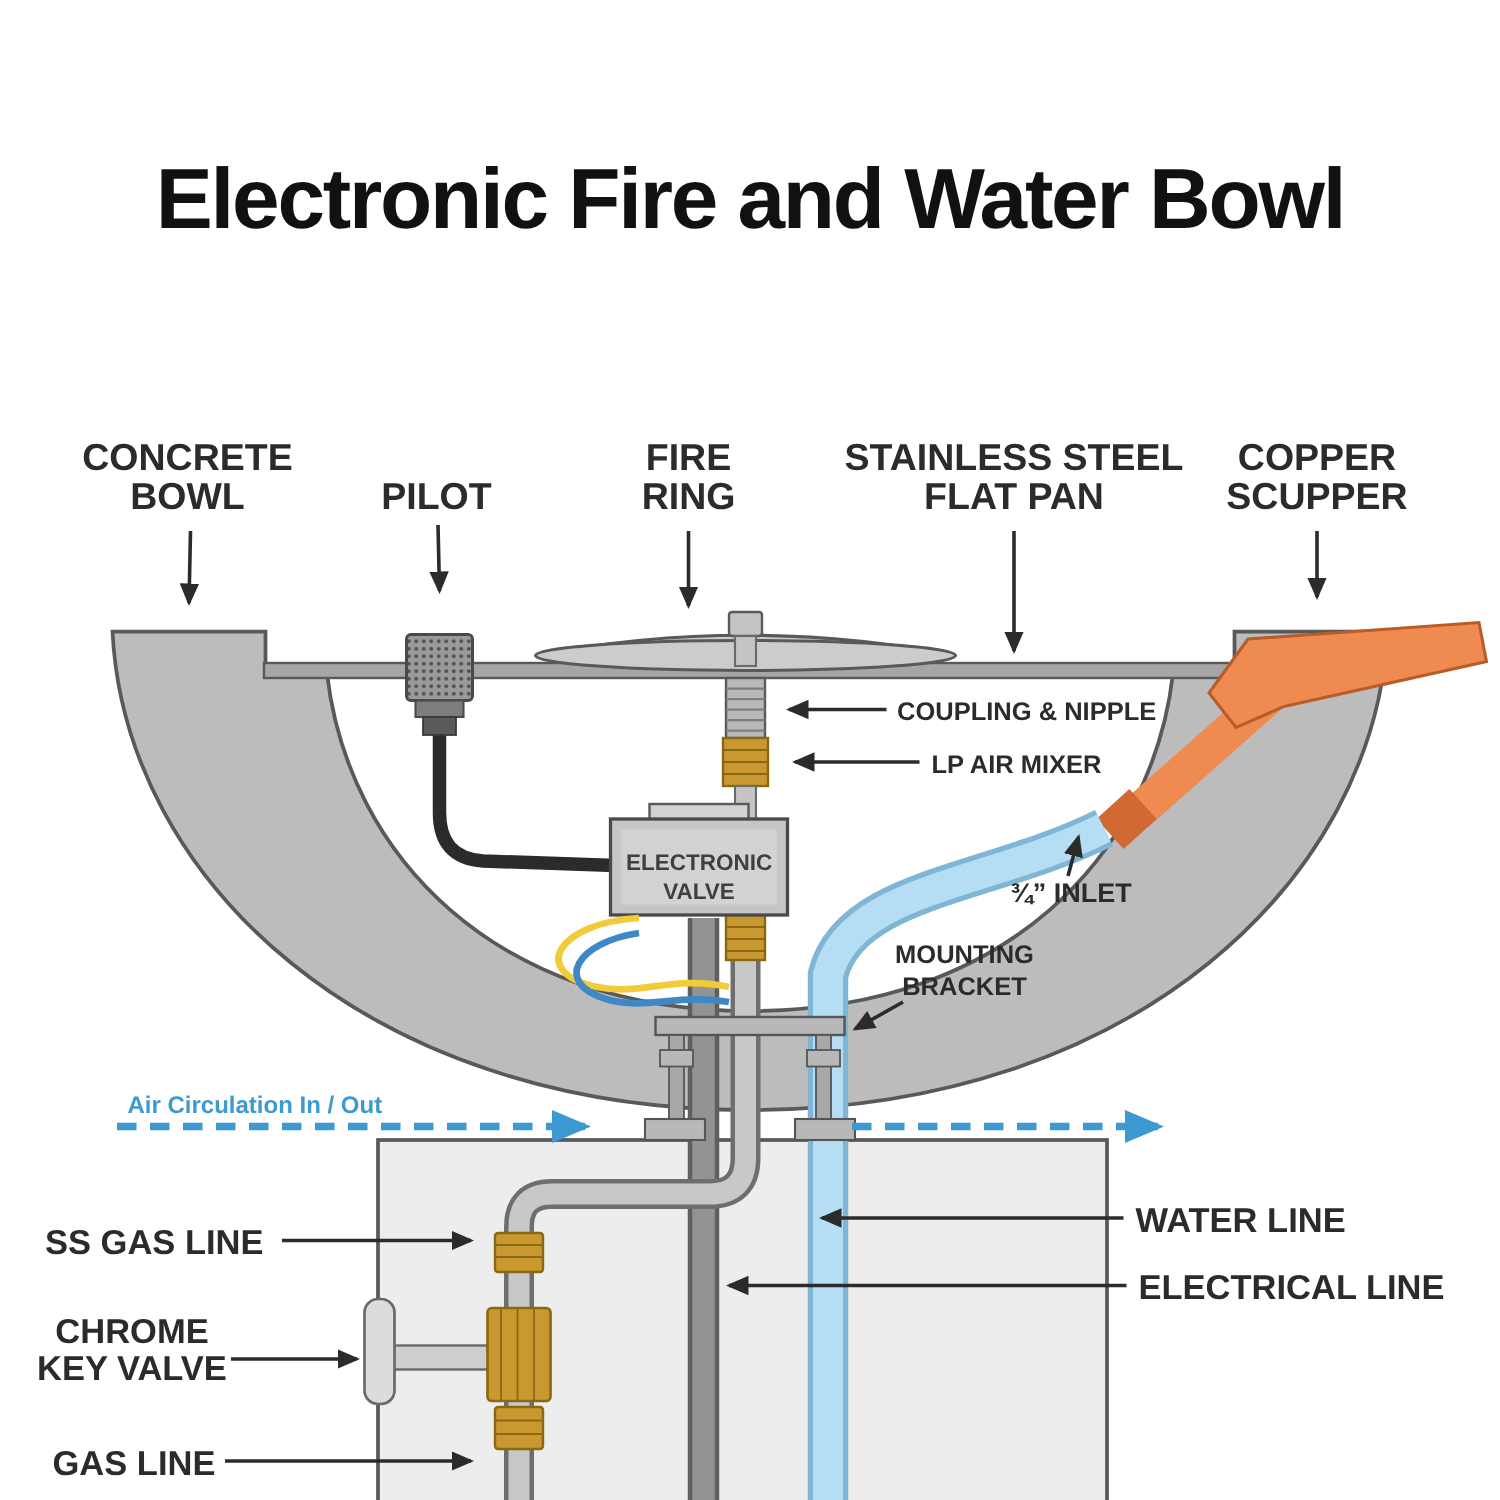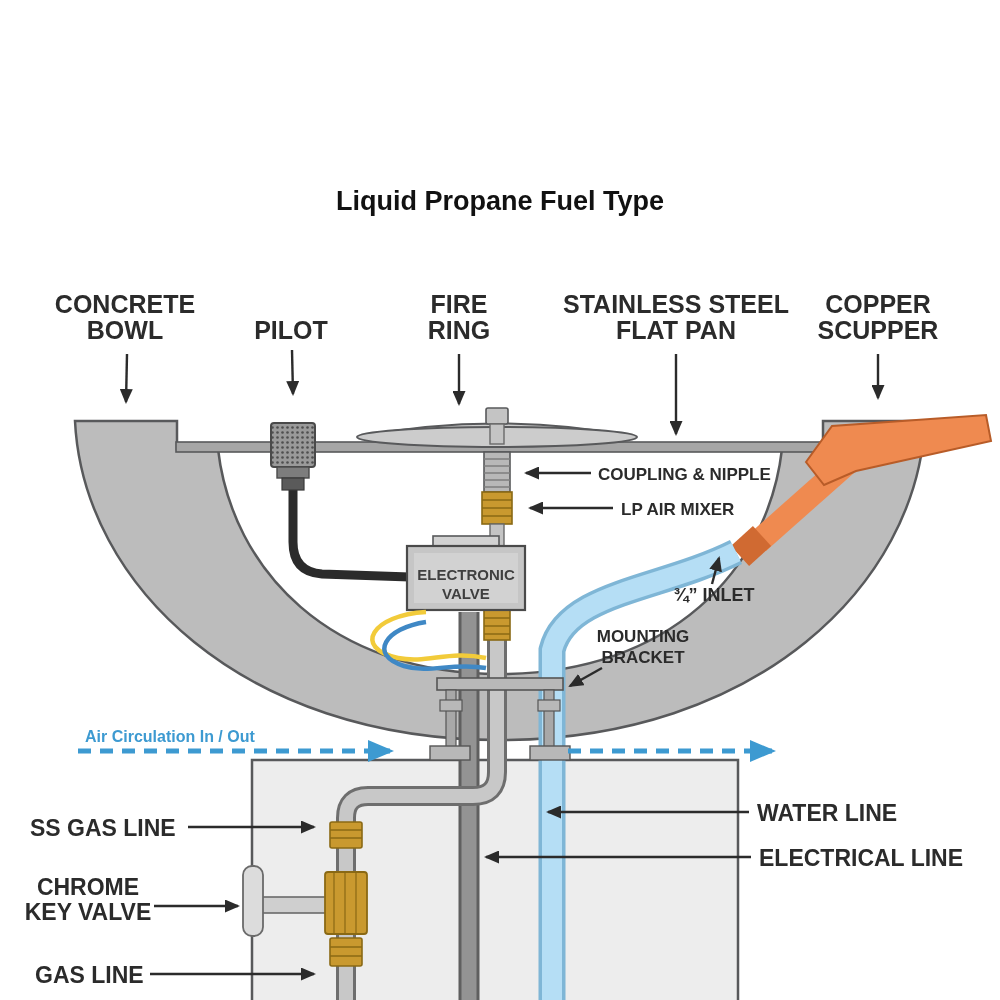--- a/index.html
+++ b/index.html
@@ -17,21 +17,21 @@
   .lbl23{font-size:23px;}
   .air-lbl{font-size:16px;font-weight:bold;fill:#3d9ad1;}
   .valve-lbl{font-size:15px;font-weight:bold;fill:#3f3f3f;}
   .leader{stroke:#2b2b2b;stroke-width:2.4;fill:none;}
 </style>
 </head>
 <body>
 
 <div class="canvas">
 
-  <div class="subtitle">Liquid Propane Fuel Type</div>
+  <div class="title">Electronic Fire and Water Bowl</div>
 
   <svg width="1000" height="1000" viewBox="0 0 1000 1000">
     <defs>
       <marker id="arrDark" markerUnits="userSpaceOnUse" markerWidth="15" markerHeight="13" refX="13" refY="6.5" orient="auto">
         <path d="M0,0 L15,6.5 L0,13 Z" fill="#2b2b2b"></path>
       </marker>
       <marker id="arrBlue" markerUnits="userSpaceOnUse" markerWidth="26" markerHeight="22" refX="22" refY="11" orient="auto">
         <path d="M0,0 L26,11 L0,22 Z" fill="#3d9ad1"></path>
       </marker>
       <pattern id="knurl" width="5" height="5" patternUnits="userSpaceOnUse">

